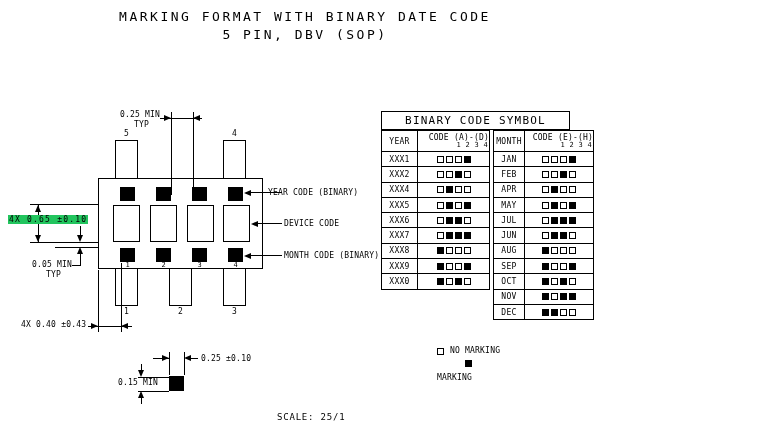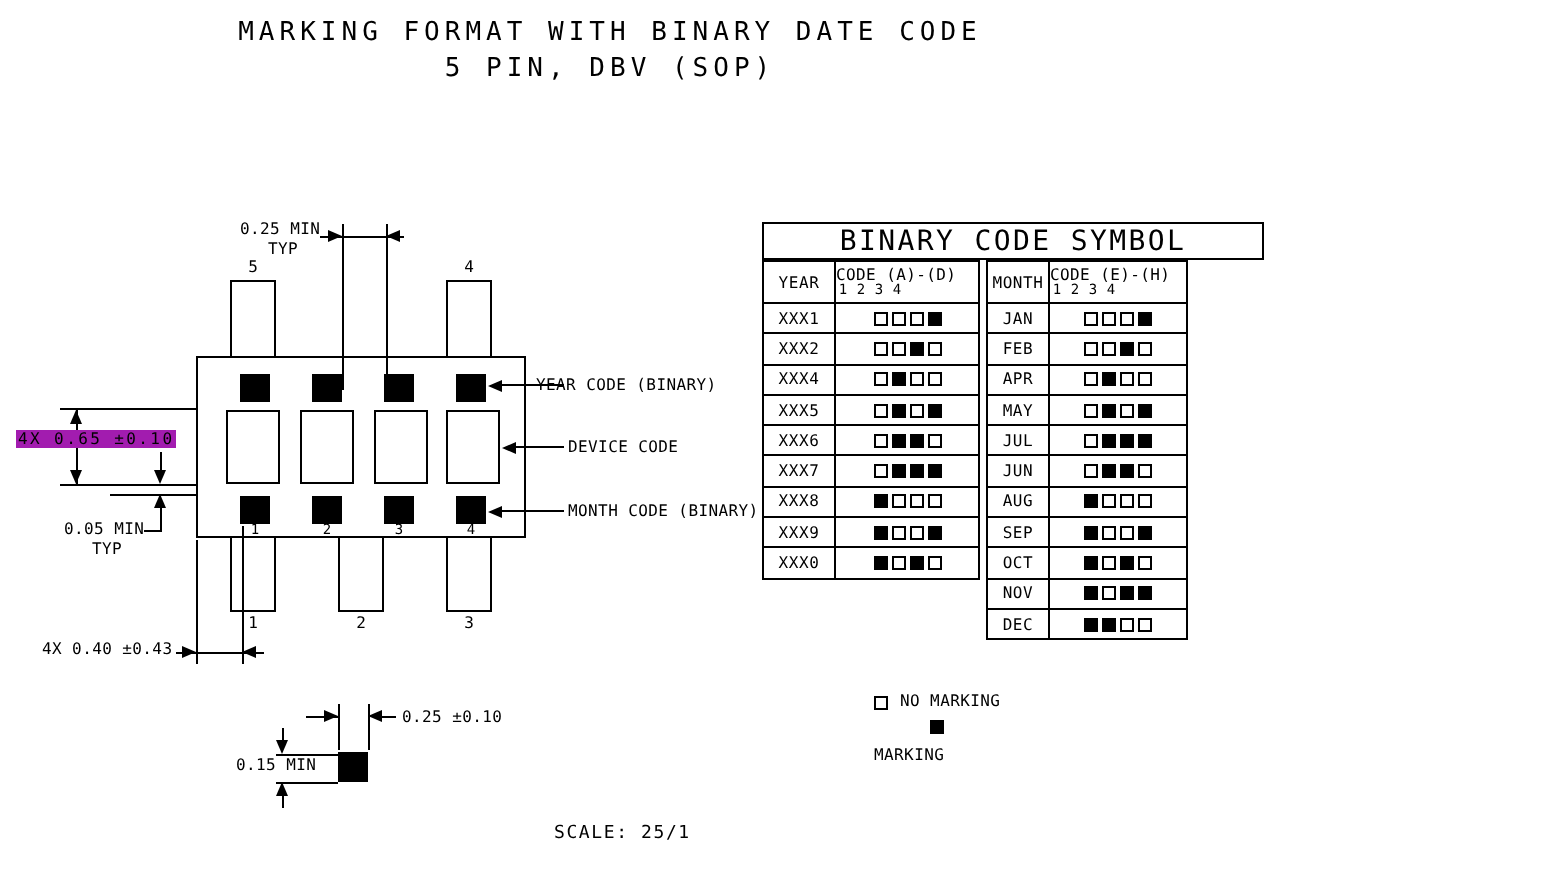--- a/index.html
+++ b/index.html
@@ -12,34 +12,34 @@
   .ar.l{border-top:3px solid transparent;border-bottom:3px solid transparent;border-right:7px solid #000;}
   .ar.u{border-left:3px solid transparent;border-right:3px solid transparent;border-bottom:7px solid #000;}
   .ar.d{border-left:3px solid transparent;border-right:3px solid transparent;border-top:7px solid #000;}
   .title{position:absolute;left:100px;width:410px;text-align:center;font-size:13px;letter-spacing:2.5px;white-space:nowrap;}
   .pin{position:absolute;width:23px;border:1px solid #000;box-sizing:border-box;background:#fff;}
   .pkg-body{position:absolute;left:98px;top:178px;width:165px;height:91px;border:1px solid #000;box-sizing:border-box;background:transparent;}
   .mark{position:absolute;width:15px;height:14px;background:#000;}
   .drect{position:absolute;width:27px;height:37px;border:1px solid #000;box-sizing:border-box;background:#fff;}
   .mnum{position:absolute;width:15px;top:262px;font-size:7px;line-height:7px;text-align:center;}
   .pinlab{position:absolute;width:23px;text-align:center;font-size:8px;line-height:9px;}
-  .bg{background:#a21caf;padding:0 1px;}
+  .bg{background:#22c55e;padding:0 1px;}
   
   .tablewrap{position:absolute;left:381px;top:111px;width:213px;}
-  .ttitle{box-sizing:border-box;width:251px;height:19px;border:1px solid #000;display:flex;align-items:center;justify-content:center;font-size:14px;letter-spacing:1.2px;}
+  .ttitle{box-sizing:border-box;width:189px;height:19px;border:1px solid #000;display:flex;align-items:center;justify-content:center;font-size:11px;letter-spacing:1.2px;}
   .subtable{position:absolute;top:19px;border:1px solid #000;box-sizing:border-box;background:#fff;}
   #yearTable{left:0;width:109px;}
   #monthTable{left:112px;width:101px;}
   .thead{display:flex;height:20px;}
   .trow{display:flex;height:14.3px;border-top:1px solid #000;}
   .tlab{display:flex;align-items:center;justify-content:center;border-right:1px solid #000;font-size:8px;letter-spacing:0.3px;}
   #yearTable .tlab{width:35px;}
   #monthTable .tlab{width:30px;}
   .tcode{flex:1;display:flex;align-items:center;justify-content:center;gap:2px;}
-  .hcode{flex:1;display:flex;flex-direction:column;align-items:flex-start;justify-content:center;font-size:8px;line-height:9px;letter-spacing:0.2px;}
+  .hcode{flex:1;display:flex;flex-direction:column;align-items:flex-end;justify-content:center;font-size:8px;line-height:9px;letter-spacing:0.2px;}
   .bits{display:flex;gap:2px;font-size:7px;line-height:7px;letter-spacing:0;}
   .bits span{width:7px;text-align:center;}
   .sq{width:7px;height:7px;border:1px solid #000;box-sizing:border-box;background:#fff;display:inline-block;flex:none;}
   .sq.f{background:#000;}
   
   .legrow{position:absolute;left:437px;display:flex;align-items:flex-end;gap:6px;}
 </style>
 </head>
 <body>
 

